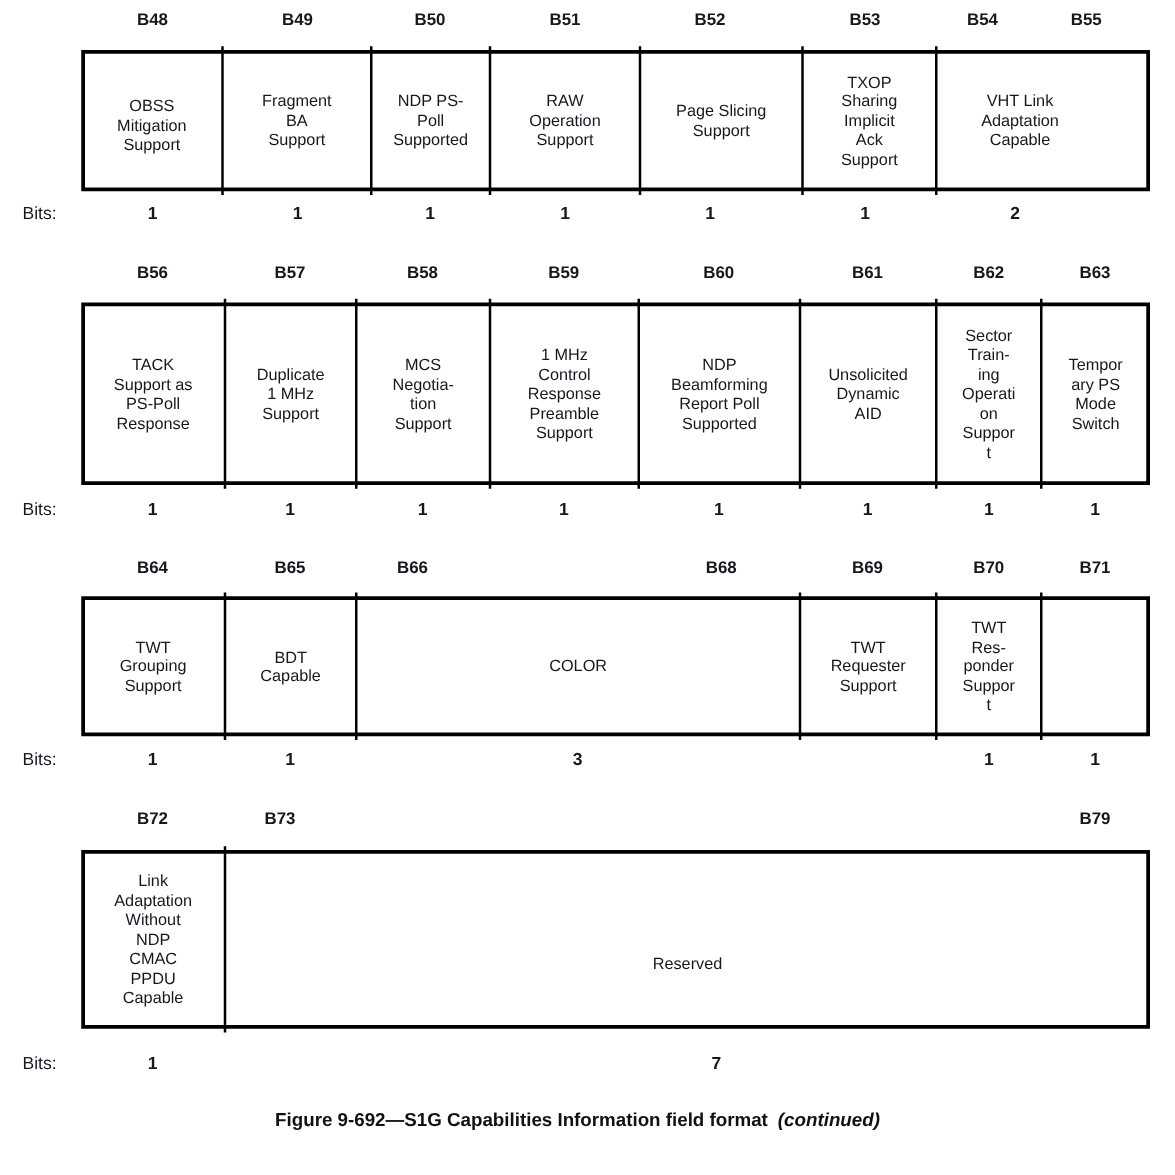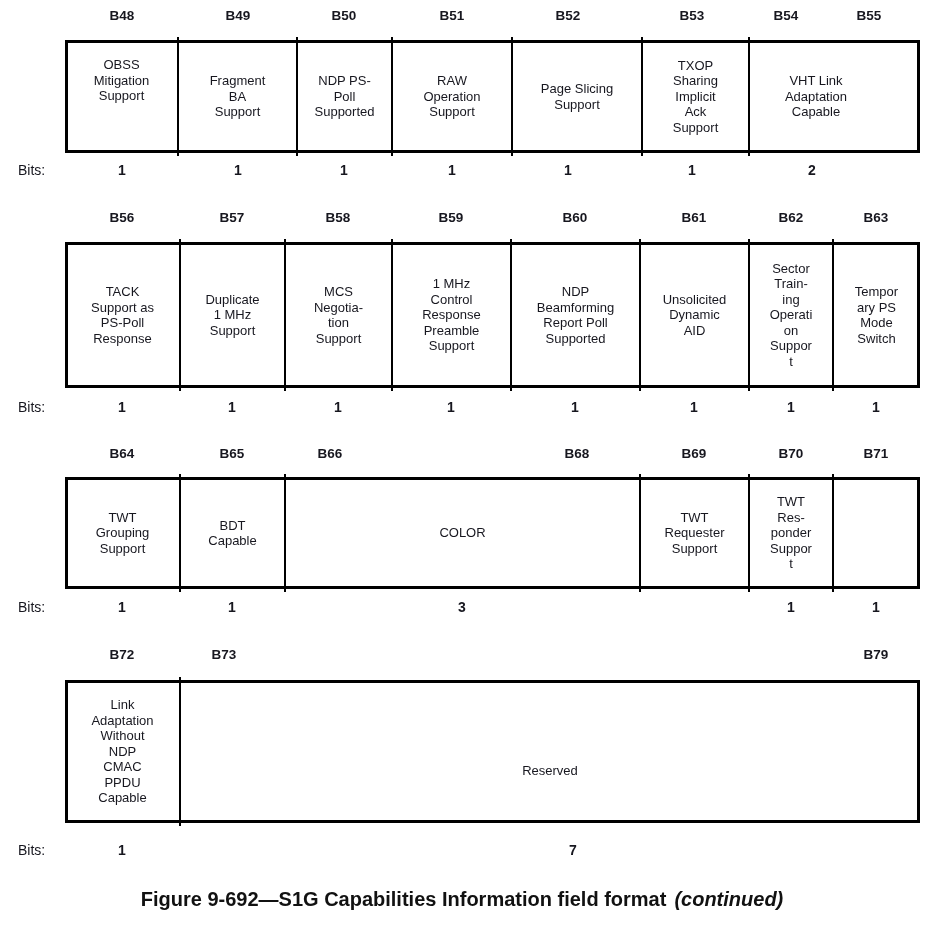--- a/index.html
+++ b/index.html
@@ -51,21 +51,21 @@
     font-weight:bold;
   }
   .caption{
     position:absolute;
     top:888px;
     left:0;
     width:940px;
     padding-right:16px;
     box-sizing:border-box;
     text-align:center;
-    font-size:20px;
+    font-size:15px;
     font-weight:bold;
     color:#111;
   }
   .caption .cont{
     font-style:italic;
     margin-left:8px;
   }
 </style>
 </head>
 <body>
@@ -74,21 +74,21 @@
   <div class="caption"><span>Figure 9-692—S1G Capabilities Information field format</span><span class="cont">(continued)</span></div>
 <div class="bitpos" style="left: 122px; top: 8px;">B48</div>
     <div class="bitpos" style="left: 238px; top: 8px;">B49</div>
     <div class="bitpos" style="left: 344px; top: 8px;">B50</div>
     <div class="bitpos" style="left: 452px; top: 8px;">B51</div>
     <div class="bitpos" style="left: 568px; top: 8px;">B52</div>
     <div class="bitpos" style="left: 692px; top: 8px;">B53</div>
     <div class="bitpos" style="left: 786px; top: 8px;">B54</div>
     <div class="bitpos" style="left: 869px; top: 8px;">B55</div>
     <div class="rowbox" style="left: 65px; top: 40px; width: 855px; height: 113px;"></div>
-    <div class="cell" style="left: 65px; top: 24px; width: 113px; height: 113px;">OBSS
+    <div class="cell" style="left: 65px; top: 44px; width: 113px; height: 113px;">OBSS
 Mitigation
 Support</div>
     <div class="cell" style="left: 178px; top: 40px; width: 119px; height: 113px;">Fragment
 BA
 Support</div>
     <div class="cell" style="left: 297px; top: 40px; width: 95px; height: 113px;">NDP PS-
 Poll
 Supported</div>
     <div class="cell" style="left: 392px; top: 40px; width: 120px; height: 113px;">RAW
 Operation

